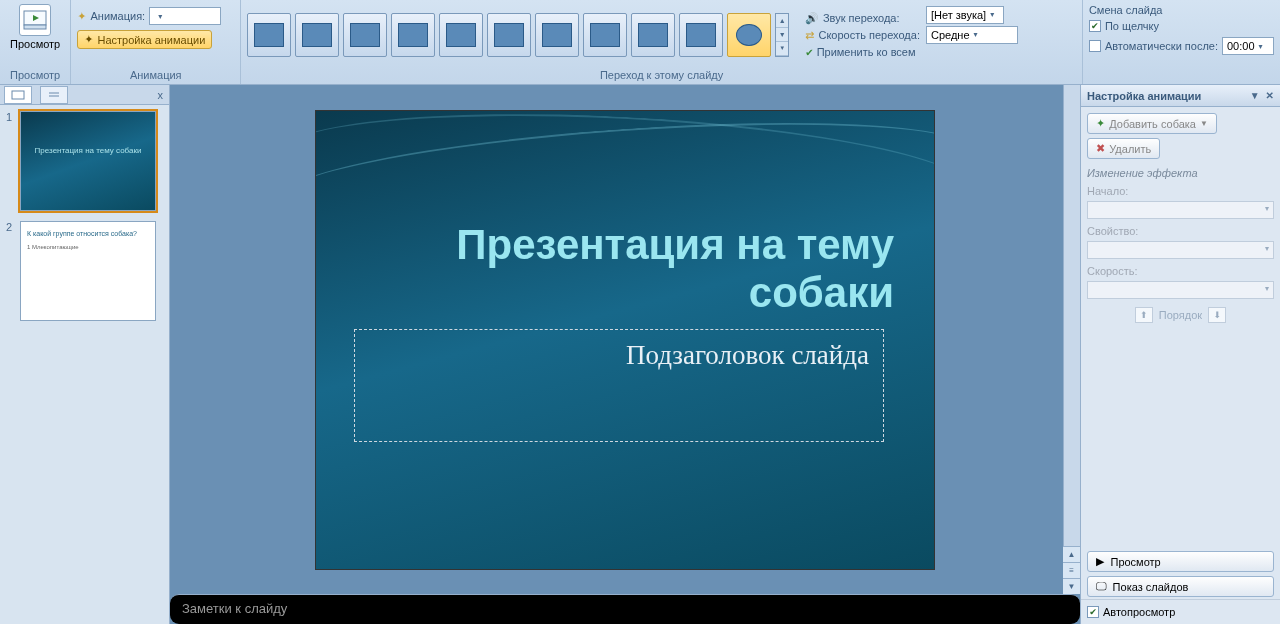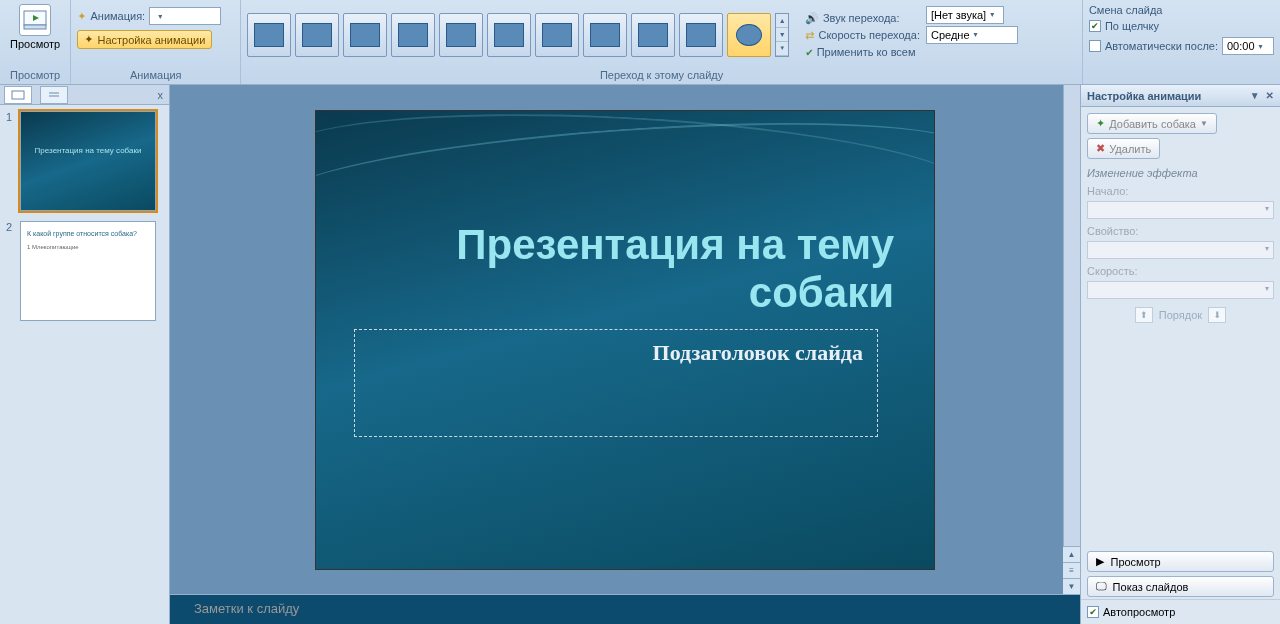--- a/index.html
+++ b/index.html
@@ -43,27 +43,27 @@
 .thumb-slide.teal { background: linear-gradient(160deg,#0a3a4e 0%,#17688a 50%,#0a4a60 100%); }
 .thumb-title { position: absolute; top: 34px; left: 0; right: 0; text-align: center; font-size: 8px; color: #a8e0e8; }
 
 
 .editor { flex: 1; display: flex; flex-direction: column; background: #6a90b4; min-width: 0; }
 .slide-wrap { flex: 1; display: flex; align-items: center; justify-content: center; position: relative; }
 .slide { width: 620px; height: 460px; background: linear-gradient(165deg,#0a3a4e 0%,#17688a 45%,#0a4a60 100%); border: 1px solid #333; position: relative; overflow: hidden; }
 .slide::before { content: ""; position: absolute; top: 18px; left: -40px; right: -40px; height: 90px; border-top: 2px solid rgba(120,200,220,.35); border-radius: 50%; transform: rotate(-4deg); }
 .slide::after { content: ""; position: absolute; top: 6px; left: -40px; right: -40px; height: 110px; border-top: 2px solid rgba(120,200,220,.25); border-radius: 50%; transform: rotate(3deg); }
 .slide-title { position: absolute; top: 110px; left: 40px; right: 40px; text-align: right; font-size: 42px; font-weight: 600; color: #9ae6f0; line-height: 1.15; }
-.slide-sub { position: absolute; top: 218px; left: 38px; right: 56px; border: 1px dashed #cfd8e0; padding: 10px 14px 70px; text-align: right; font-size: 22px; color: #e8f0f6; font-family: Georgia, serif; font-weight: bold; }
+.slide-sub { position: absolute; top: 218px; left: 38px; right: 50px; border: 1px dashed #cfd8e0; padding: 10px 14px 70px; text-align: right; font-size: 27px; color: #e8f0f6; font-family: Georgia, serif; }
 .vscroll-stub { position: absolute; right: 0; top: 0; bottom: 0; width: 17px; background: #c8d8ea; border-left: 1px solid #96b0cc; }
 .vscroll-btns { position: absolute; right: 0; bottom: 0; width: 17px; }
 .vscroll-btns div { height: 16px; border-top: 1px solid #96b0cc; background: #d8e6f4; font-size: 8px; display: flex; align-items: center; justify-content: center; color: #4a6a8c; cursor: pointer; }
 
 
-.notes { height: 30px; background: #0c4a6e; border-top: 1px solid #96b0cc; padding: 6px 24px; font-size: 13px; color: #999; }
+.notes { height: 30px; background: #000000; border-top: 1px solid #96b0cc; padding: 6px 12px; font-size: 13px; color: #999; border-radius: 9px; }
 
 
 .taskpane { width: 200px; background: #dde7f2; border-left: 1px solid #96b0cc; display: flex; flex-direction: column; font-size: 11px; }
 .tp-header { height: 22px; background: linear-gradient(#e8f0fa,#c8d8ea); border-bottom: 1px solid #96b0cc; display: flex; align-items: center; padding: 0 6px; font-weight: bold; color: #3a5a7c; }
 .tp-header .sp { margin-left: auto; display: flex; gap: 6px; }
 .tp-header .sp span { cursor: pointer; color: #4a6a8c; font-size: 10px; }
 .tp-body { flex: 1; padding: 6px; display: flex; flex-direction: column; gap: 4px; }
 .tp-btn { background: linear-gradient(#fefefe,#e0e8f2); border: 1px solid #9ab4d0; border-radius: 3px; padding: 3px 8px; font-size: 11px; color: #888; display: inline-flex; align-items: center; gap: 4px; cursor: default; width: fit-content; }
 .tp-section-label { color: #7a8a9c; font-size: 11px; margin-top: 4px; font-style: italic; }
 .tp-field-label { color: #a0a8b4; font-size: 11px; margin-top: 2px; }

